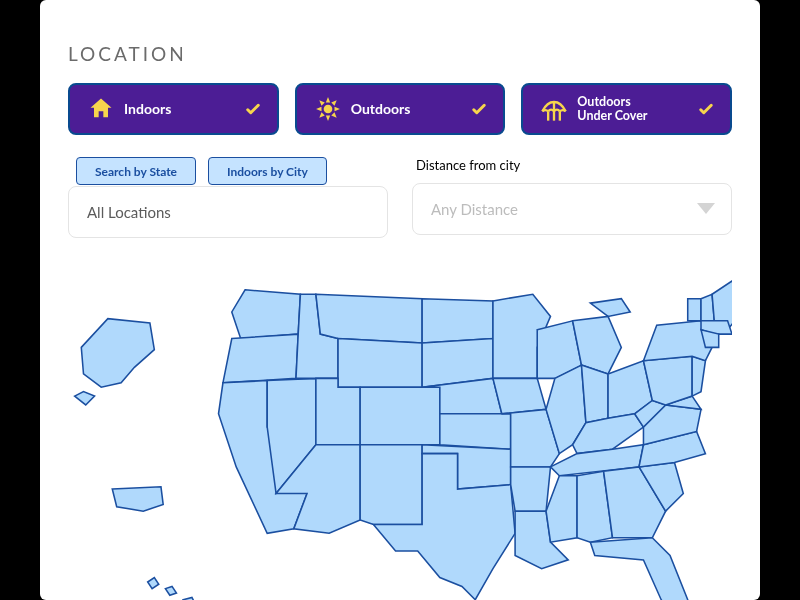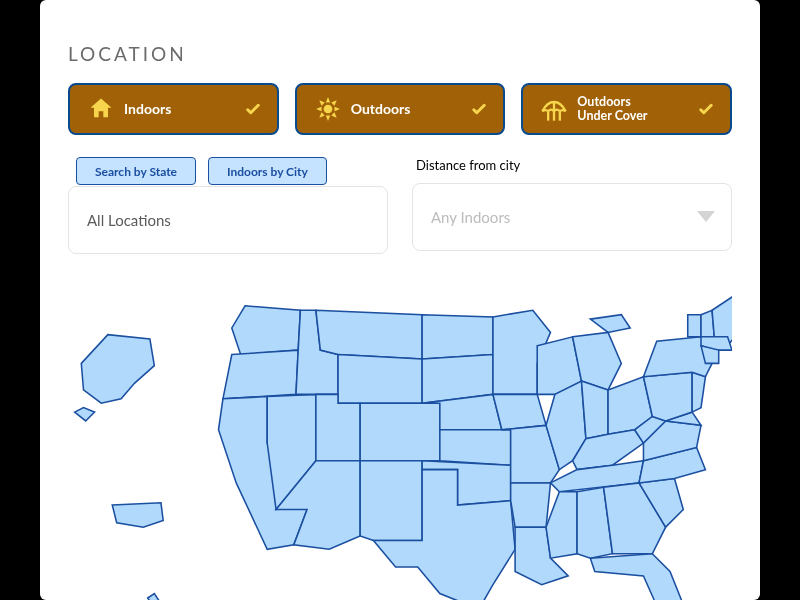--- a/index.html
+++ b/index.html
@@ -29,21 +29,21 @@
     margin-top: 16px;
   }
   .toggle-row {
     display: flex;
     gap: 16px;
     margin-bottom: 22px;
   }
   .toggle-btn {
     flex: 1 1 0;
     height: 52px;
-    background: #a16207;
+    background: #4c1d95;
     border: 2px solid #094a8f;
     border-radius: 8px;
     display: flex;
     align-items: center;
     padding: 0 14px;
     cursor: pointer;
     color: #fff;
     font-weight: 700;
     font-size: 14px;
     position: relative;
@@ -95,21 +95,21 @@
   }
   .tabs-label {
     color: #000000;
     font-size: 13px;
     margin-left: 4px;
     margin-bottom: 10px;
   }
   .select-box {
     border: 1px solid #e4e4e4;
     border-radius: 8px;
-    height: 68px;
+    height: 52px;
     display: flex;
     align-items: center;
     padding: 0 18px;
     background: #fff;
     position: relative;
     z-index: 1;
   }
   .select-box.has-tabs { margin-top: 2px; }
   .select-text { color: #5b5b5b; font-size: 15px; }
   .select-placeholder { color: #bcbcbc; font-size: 15px; }
@@ -211,21 +211,21 @@
         <div class="tab">Search by State</div>
         <div class="tab">Indoors by City</div>
       </div>
       <div class="select-box has-tabs">
         <span class="select-text">All Locations</span>
       </div>
     </div>
     <div class="search-col">
       <div class="tabs-label">Distance from city</div>
       <div class="select-box">
-        <span class="select-placeholder">Any Indoors</span>
+        <span class="select-placeholder">Any Distance</span>
         <span class="caret">
           <svg width="18" height="12" viewBox="0 0 18 12">
               <polygon points="0,0 18,0 9,11" fill="#d4d4d4"></polygon>
             </svg>
         </span>
       </div>
     </div>
   </div>
 
   <div class="map-wrap">

